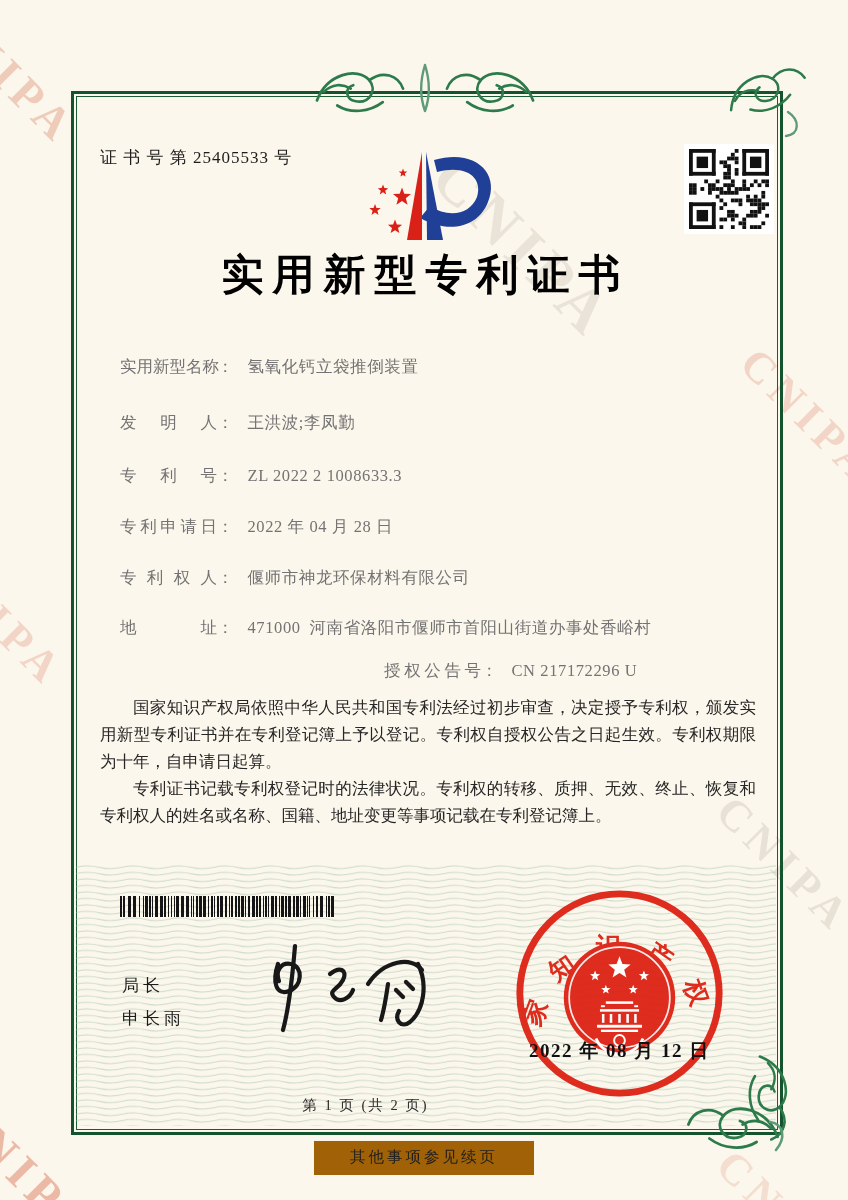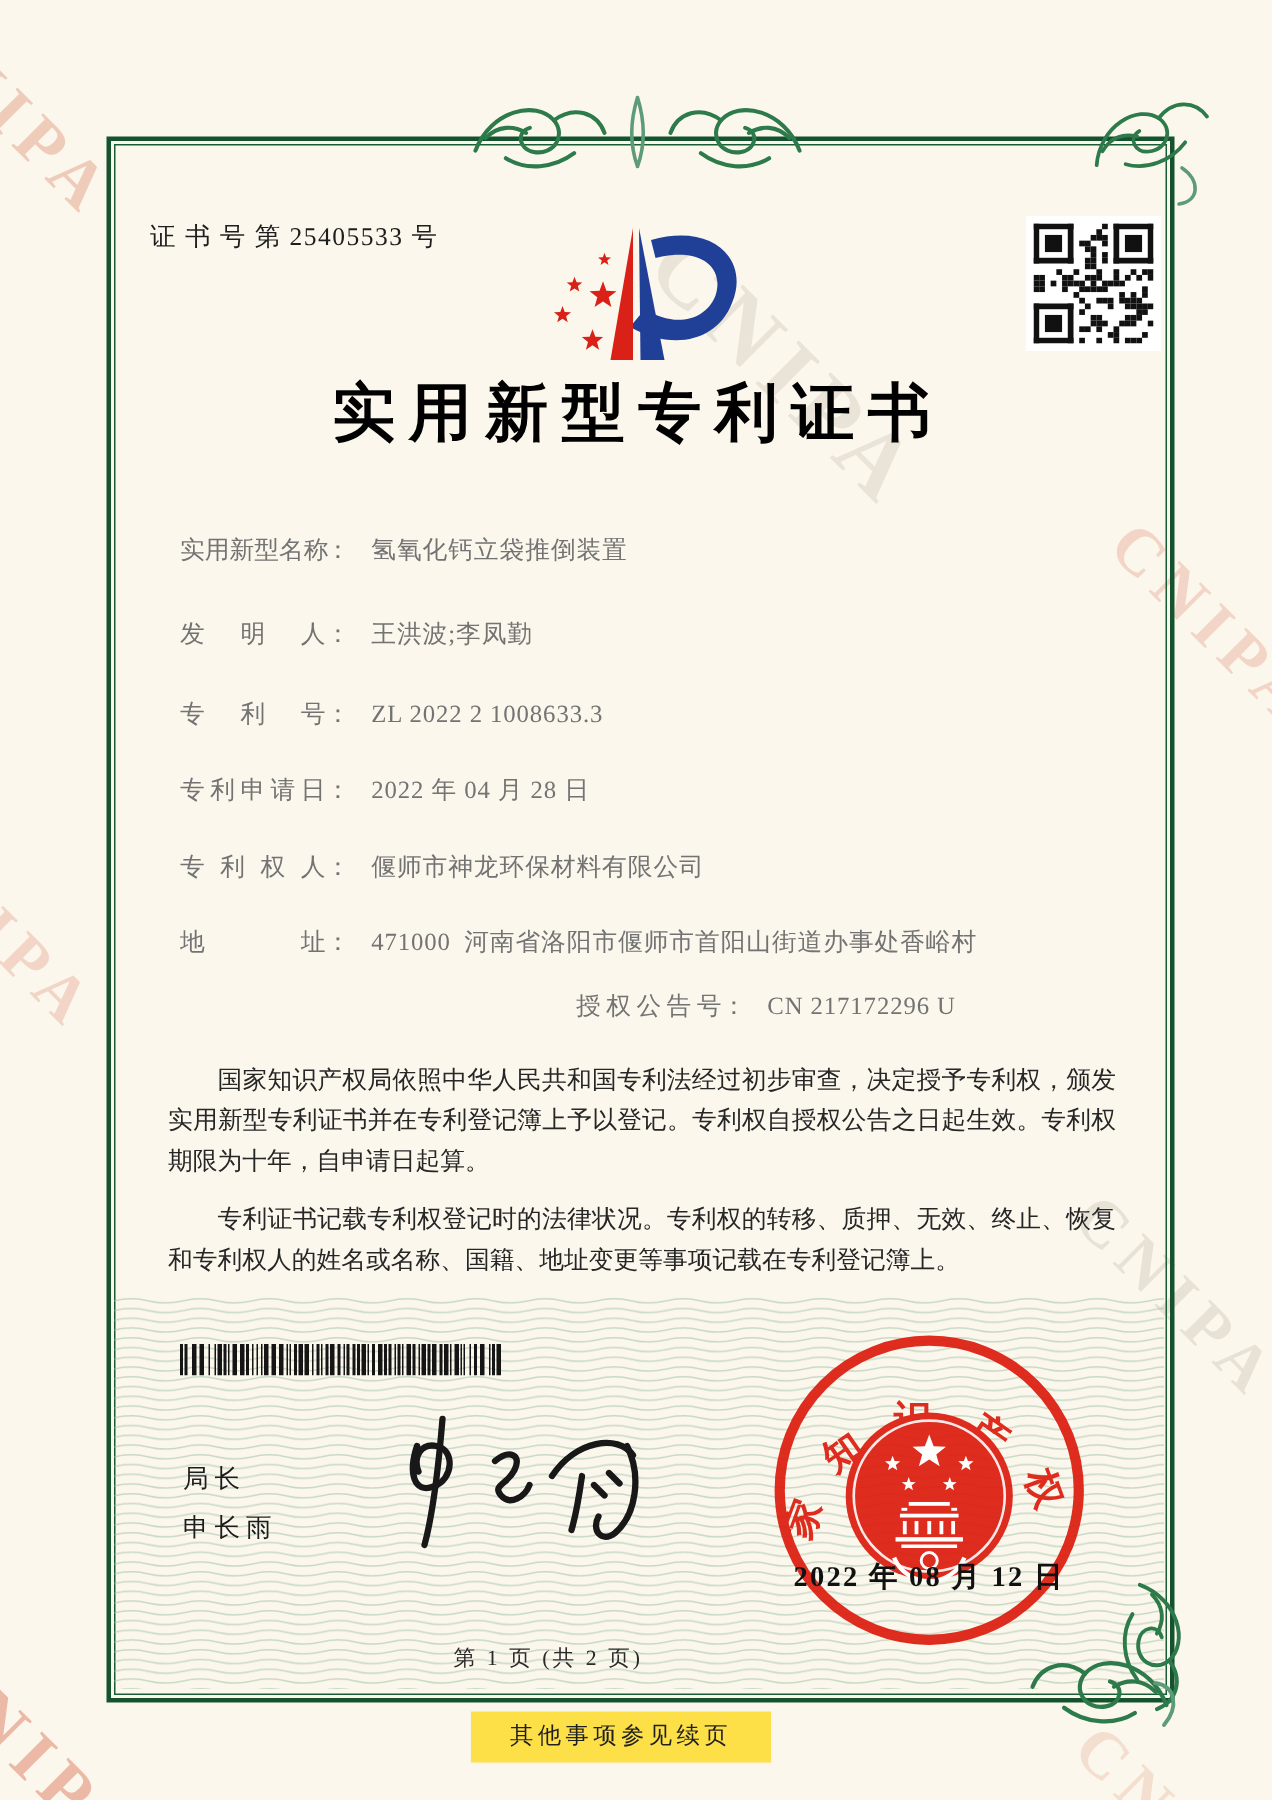--- a/index.html
+++ b/index.html
@@ -18,31 +18,31 @@
   .certno{left:100px;top:146px;font-size:17px;letter-spacing:1px;color:#1d1d1d;}
   .title{left:71px;top:247px;width:709px;text-align:center;font-size:42px;font-weight:700;
          letter-spacing:9px;color:#000000;}
 
   .row{left:120px;font-size:16.5px;white-space:nowrap;color:#737373;}
   .flabel{display:inline-block;width:97px;text-align:justify;text-align-last:justify;}
   .fcolon{margin-right:14px;}
   .fvalue{letter-spacing:0.6px;}
 
   .paras{left:100px;top:694px;width:656px;font-size:16.5px;line-height:27px;text-align:justify;color:#262626;}
-  .paras p{margin:12px;text-indent:2em;}
+  .paras p{margin:0;text-indent:2em;}
 
   .qrbox{left:684px;top:144px;width:90px;height:90px;background:#ffffff;display:flex;
          align-items:center;justify-content:center;}
 
   .sig-title{left:122px;top:974px;font-size:17px;letter-spacing:4px;color:#1c1c1c;}
   .sig-name{left:122px;top:1007px;font-size:17px;letter-spacing:4px;color:#1c1c1c;}
 
   .seal-date{left:529px;top:1038px;font-size:19px;font-weight:700;letter-spacing:1.5px;color:#111;z-index:6;}
   .pageinfo{left:71px;top:1096px;width:589px;text-align:center;font-size:14.5px;letter-spacing:2px;color:#2a2a2a;}
-  .contbox{left:50%;margin-left:-110px;top:1141px;width:200px;background:#fde047;text-align:center;
+  .contbox{left:50%;margin-left:-110px;top:1141px;width:220px;background:#a16207;text-align:center;
            padding:6px 0 7px;font-size:15.5px;letter-spacing:3px;color:#1f1f1f;box-shadow:0 0 2px rgba(0,0,0,0.03);}
 
   svg{display:block;}
 </style>
 </head>
 <body>
 
 <div class="page">
 
   <div class="wm" style="left:-38px;top:-8px;font-size:46px;color:rgba(224,150,125,0.45);">CNIPA</div>

